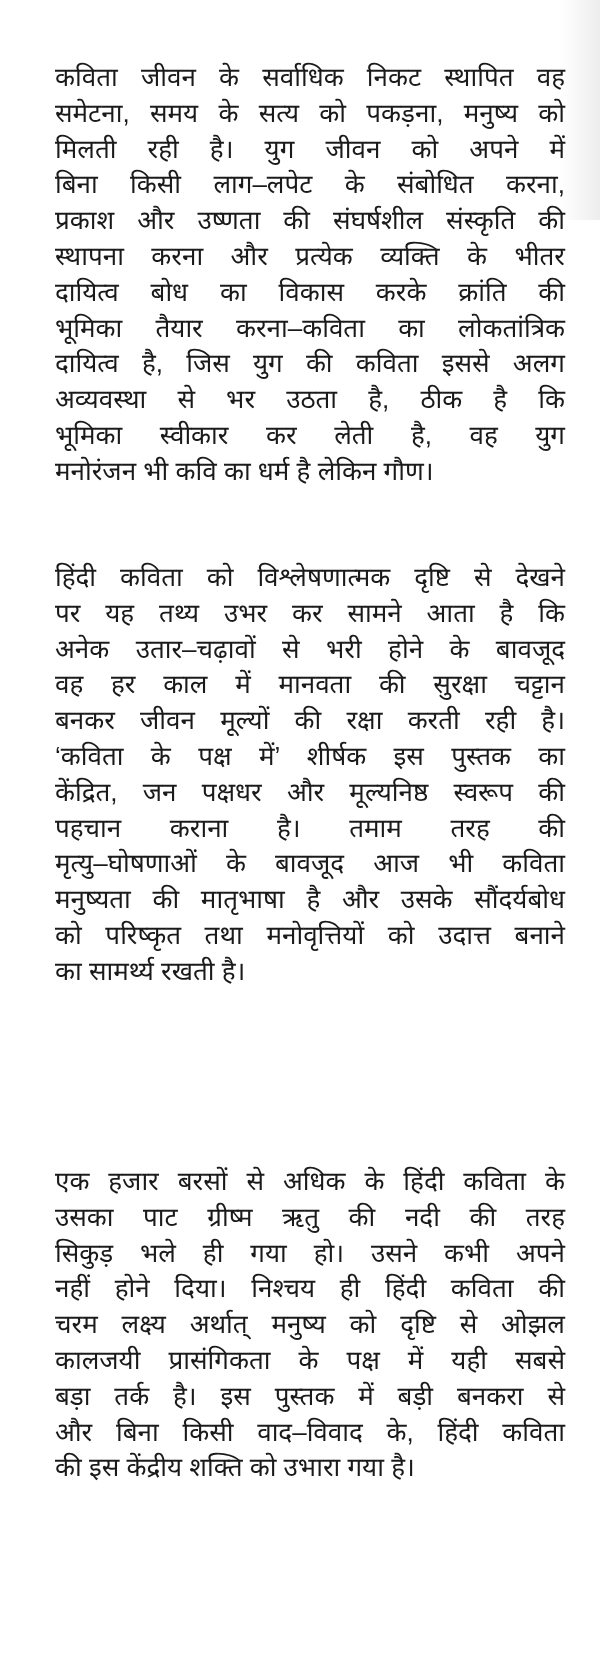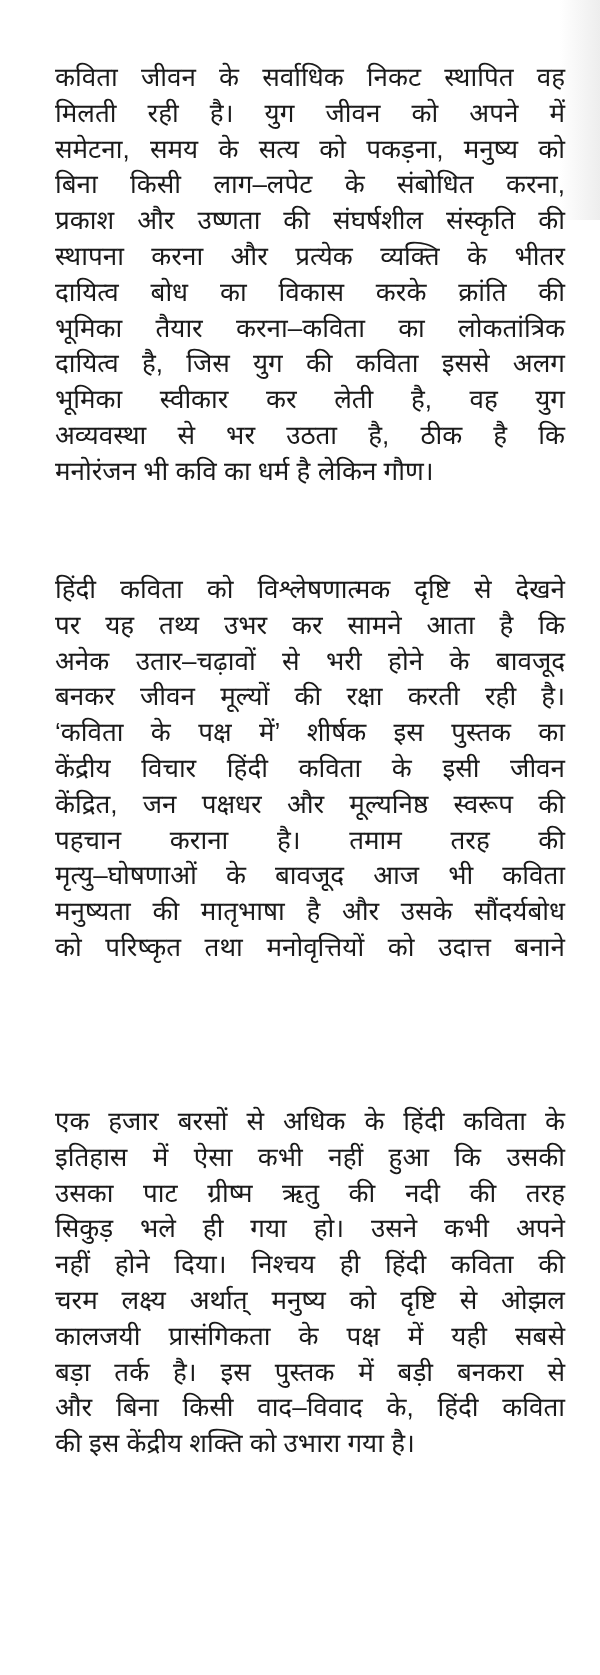--- a/index.html
+++ b/index.html
@@ -43,61 +43,61 @@
     line-height: 35.8px;
     text-align: justify;
     text-align-last: justify;
     white-space: nowrap;
     overflow: visible;
   }
   .line.last {
     text-align-last: left;
   }
   #para-1 { top: 60px; }
-  #para-2 { top: 572px; }
-  #para-3 { top: 1104px; }
+  #para-2 { top: 560px; }
+  #para-3 { top: 1164px; }
 </style>
 </head>
 <body>
 
 <div class="page">
   <div class="edge-shadow"></div>
 
   <div class="text-block" id="para-1">
     <div class="line">कविता जीवन के सर्वाधिक निकट स्थापित वह</div>
+    <div class="line">समेटना, समय के सत्य को पकड़ना, मनुष्य को</div>
     <div class="line">मिलती रही है। युग जीवन को अपने में</div>
-    <div class="line">समेटना, समय के सत्य को पकड़ना, मनुष्य को</div>
     <div class="line">बिना किसी लाग–लपेट के संबोधित करना,</div>
     <div class="line">प्रकाश और उष्णता की संघर्षशील संस्कृति की</div>
     <div class="line">स्थापना करना और प्रत्येक व्यक्ति के भीतर</div>
     <div class="line">दायित्व बोध का विकास करके क्रांति की</div>
     <div class="line">भूमिका तैयार करना–कविता का लोकतांत्रिक</div>
     <div class="line">दायित्व है, जिस युग की कविता इससे अलग</div>
+    <div class="line">अव्यवस्था से भर उठता है, ठीक है कि</div>
     <div class="line">भूमिका स्वीकार कर लेती है, वह युग</div>
-    <div class="line">अव्यवस्था से भर उठता है, ठीक है कि</div>
     <div class="line last">मनोरंजन भी कवि का धर्म है लेकिन गौण।</div>
   </div>
 
   <div class="text-block" id="para-2">
     <div class="line">हिंदी कविता को विश्लेषणात्मक दृष्टि से देखने</div>
     <div class="line">पर यह तथ्य उभर कर सामने आता है कि</div>
     <div class="line">अनेक उतार–चढ़ावों से भरी होने के बावजूद</div>
+    <div class="line">वह हर काल में मानवता की सुरक्षा चट्टान</div>
     <div class="line">बनकर जीवन मूल्यों की रक्षा करती रही है।</div>
     <div class="line">‘कविता के पक्ष में’ शीर्षक इस पुस्तक का</div>
-    <div class="line">केंद्रीय विचार हिंदी कविता के इसी जीवन</div>
     <div class="line">केंद्रित, जन पक्षधर और मूल्यनिष्ठ स्वरूप की</div>
     <div class="line">पहचान कराना है। तमाम तरह की</div>
     <div class="line">मृत्यु–घोषणाओं के बावजूद आज भी कविता</div>
     <div class="line">मनुष्यता की मातृभाषा है और उसके सौंदर्यबोध</div>
     <div class="line">को परिष्कृत तथा मनोवृत्तियों को उदात्त बनाने</div>
+    <div class="line last">का सामर्थ्य रखती है।</div>
   </div>
 
   <div class="text-block" id="para-3">
     <div class="line">एक हजार बरसों से अधिक के हिंदी कविता के</div>
-    <div class="line">इतिहास में ऐसा कभी नहीं हुआ कि उसकी</div>
     <div class="line">उसका पाट ग्रीष्म ऋतु की नदी की तरह</div>
     <div class="line">सिकुड़ भले ही गया हो। उसने कभी अपने</div>
     <div class="line">नहीं होने दिया। निश्चय ही हिंदी कविता की</div>
     <div class="line">चरम लक्ष्य अर्थात् मनुष्य को दृष्टि से ओझल</div>
     <div class="line">कालजयी प्रासंगिकता के पक्ष में यही सबसे</div>
     <div class="line">बड़ा तर्क है। इस पुस्तक में बड़ी बनकरा से</div>
     <div class="line">और बिना किसी वाद–विवाद के, हिंदी कविता</div>
     <div class="line last">की इस केंद्रीय शक्ति को उभारा गया है।</div>
   </div>
 </div>

